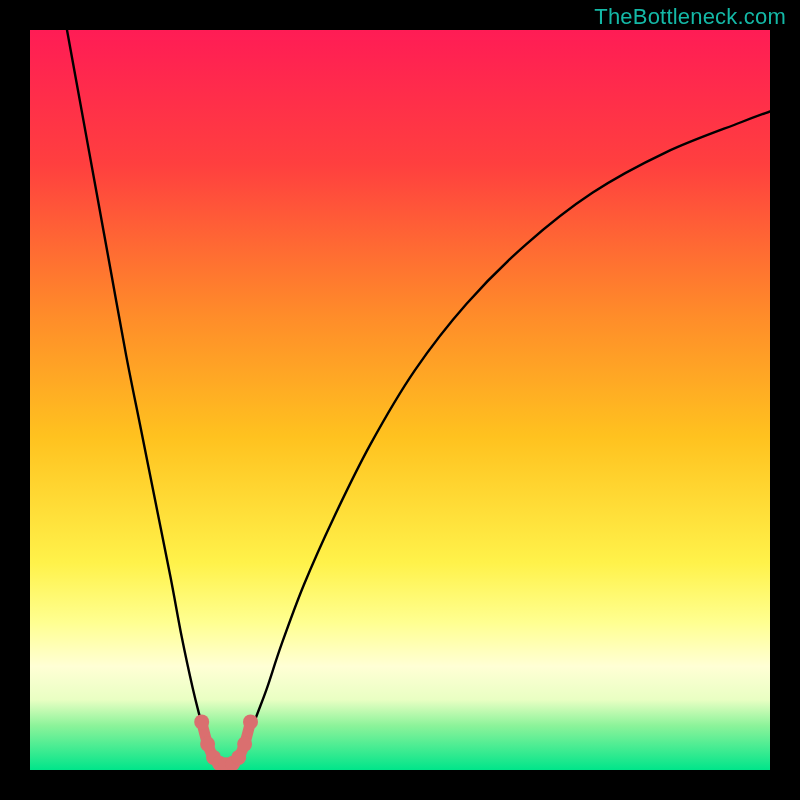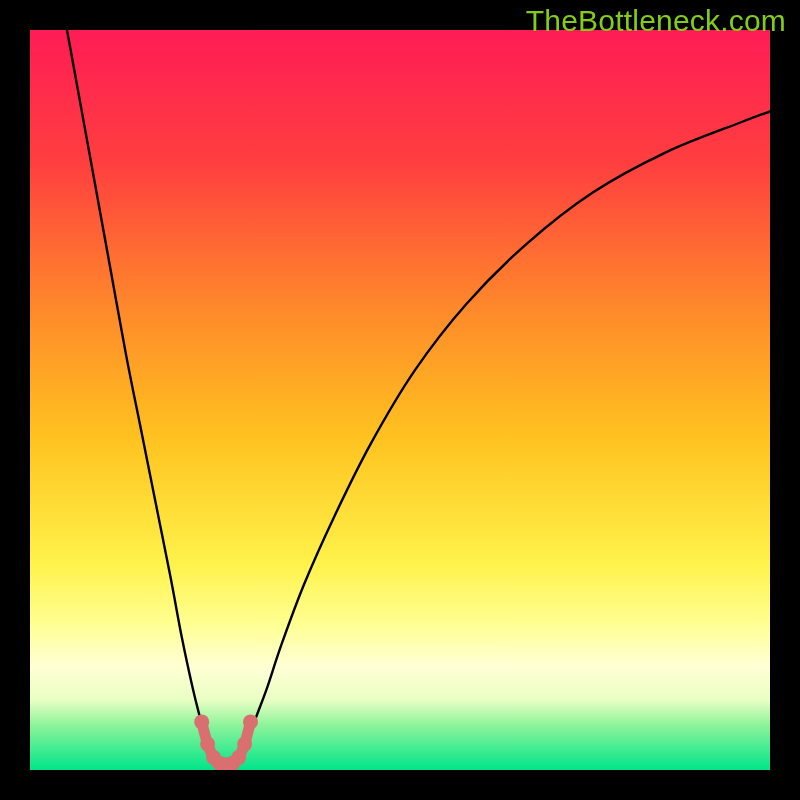--- a/index.html
+++ b/index.html
@@ -23,22 +23,22 @@
     position: absolute;
     left: 0;
     top: 0;
     width: 740px;
     height: 740px;
   }
   .watermark {
     position: absolute;
     top: 4px;
     right: 14px;
-    color: #84cc16;
-    font-size: 30px;
+    color: #14b8a6;
+    font-size: 22px;
     font-weight: 500;
     letter-spacing: 0.2px;
     pointer-events: none;
   }
   svg { display: block; }
 </style>
 </head>
 <body>
 
 <div class="frame">

